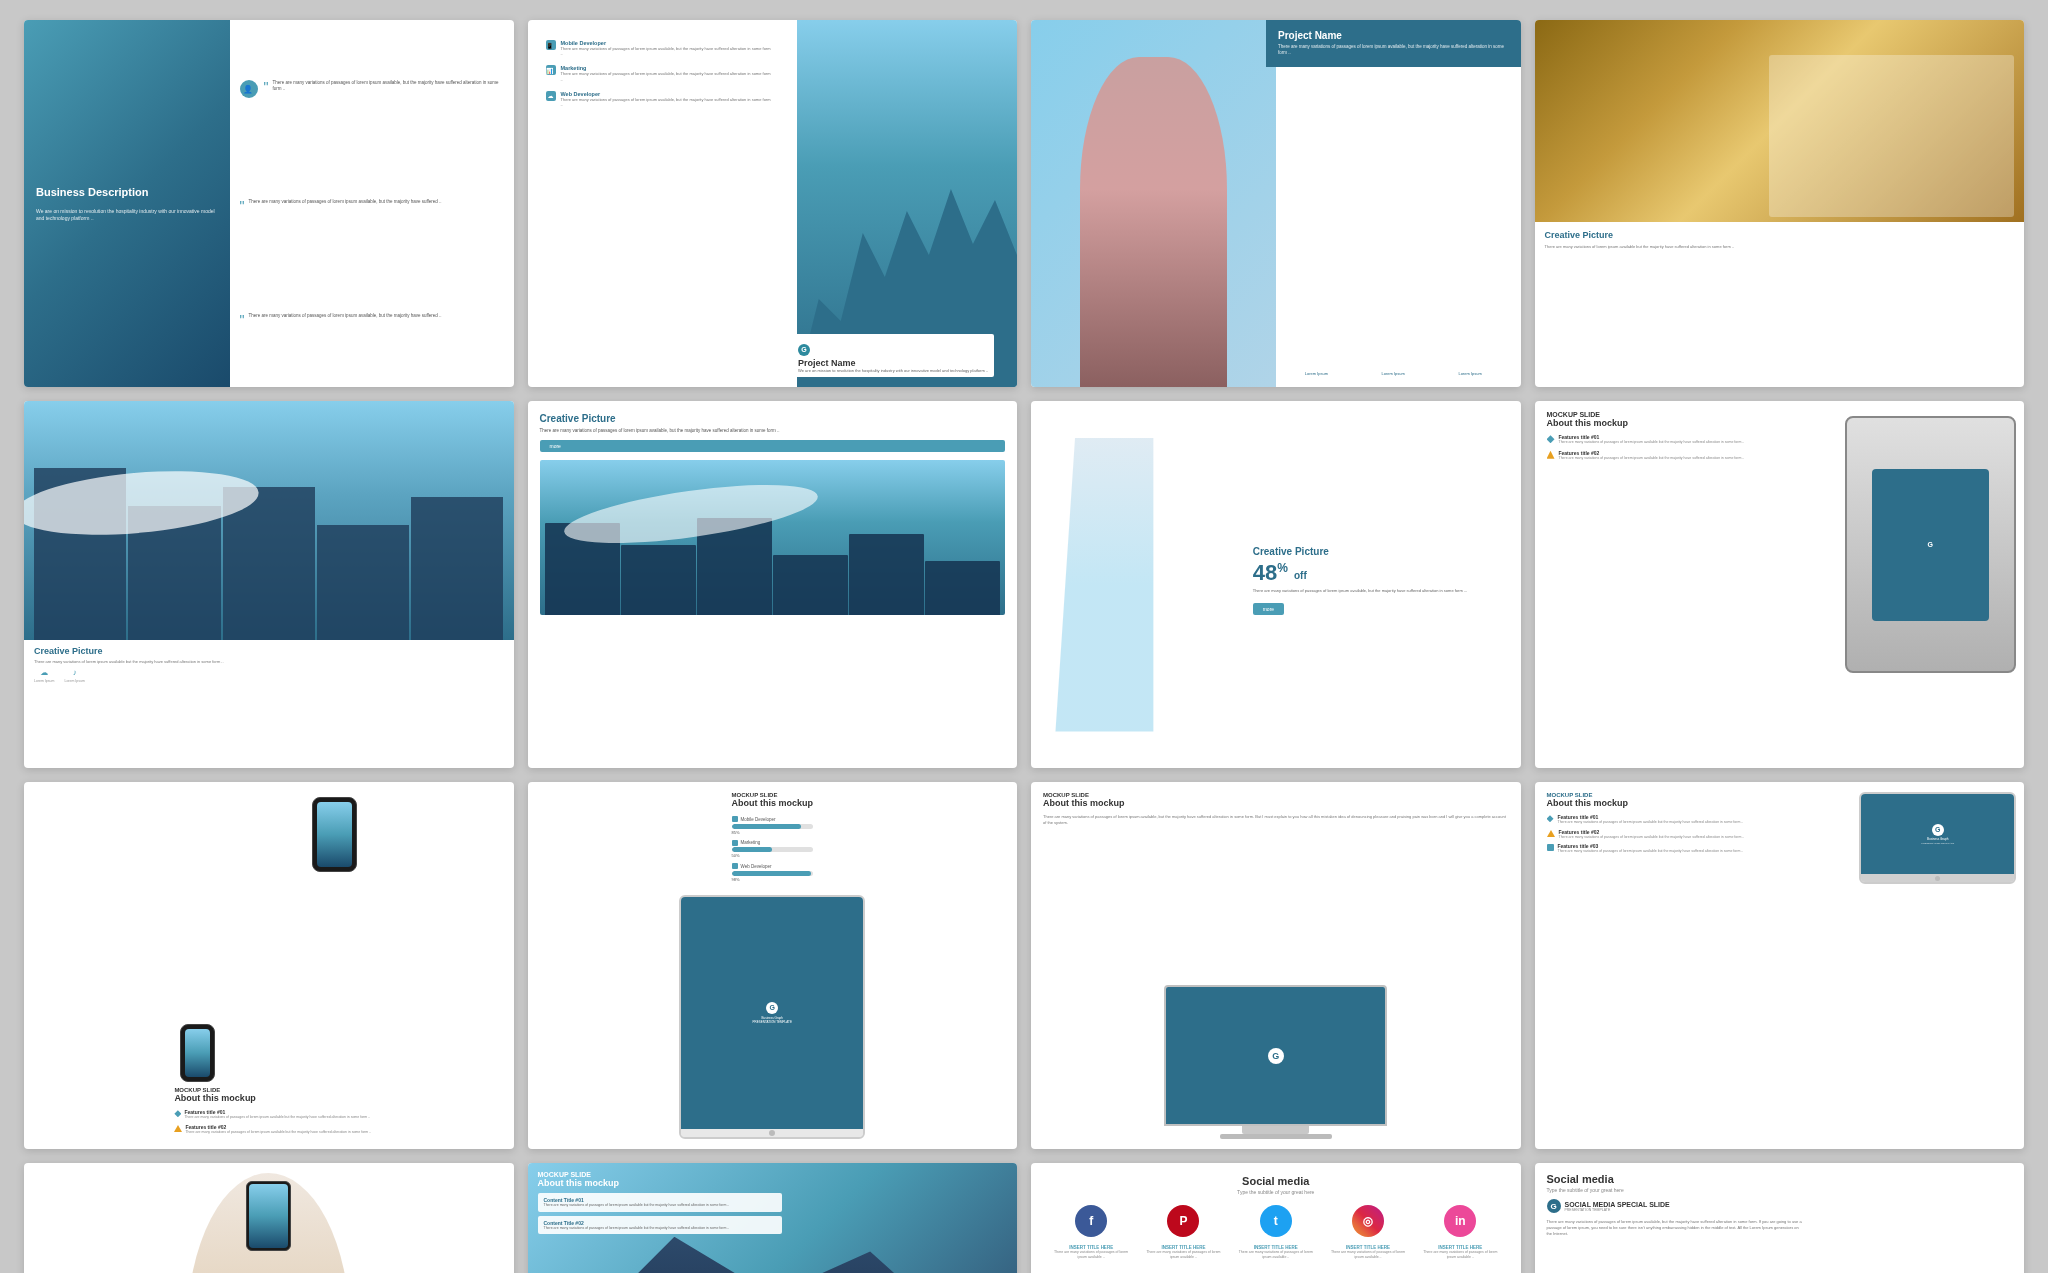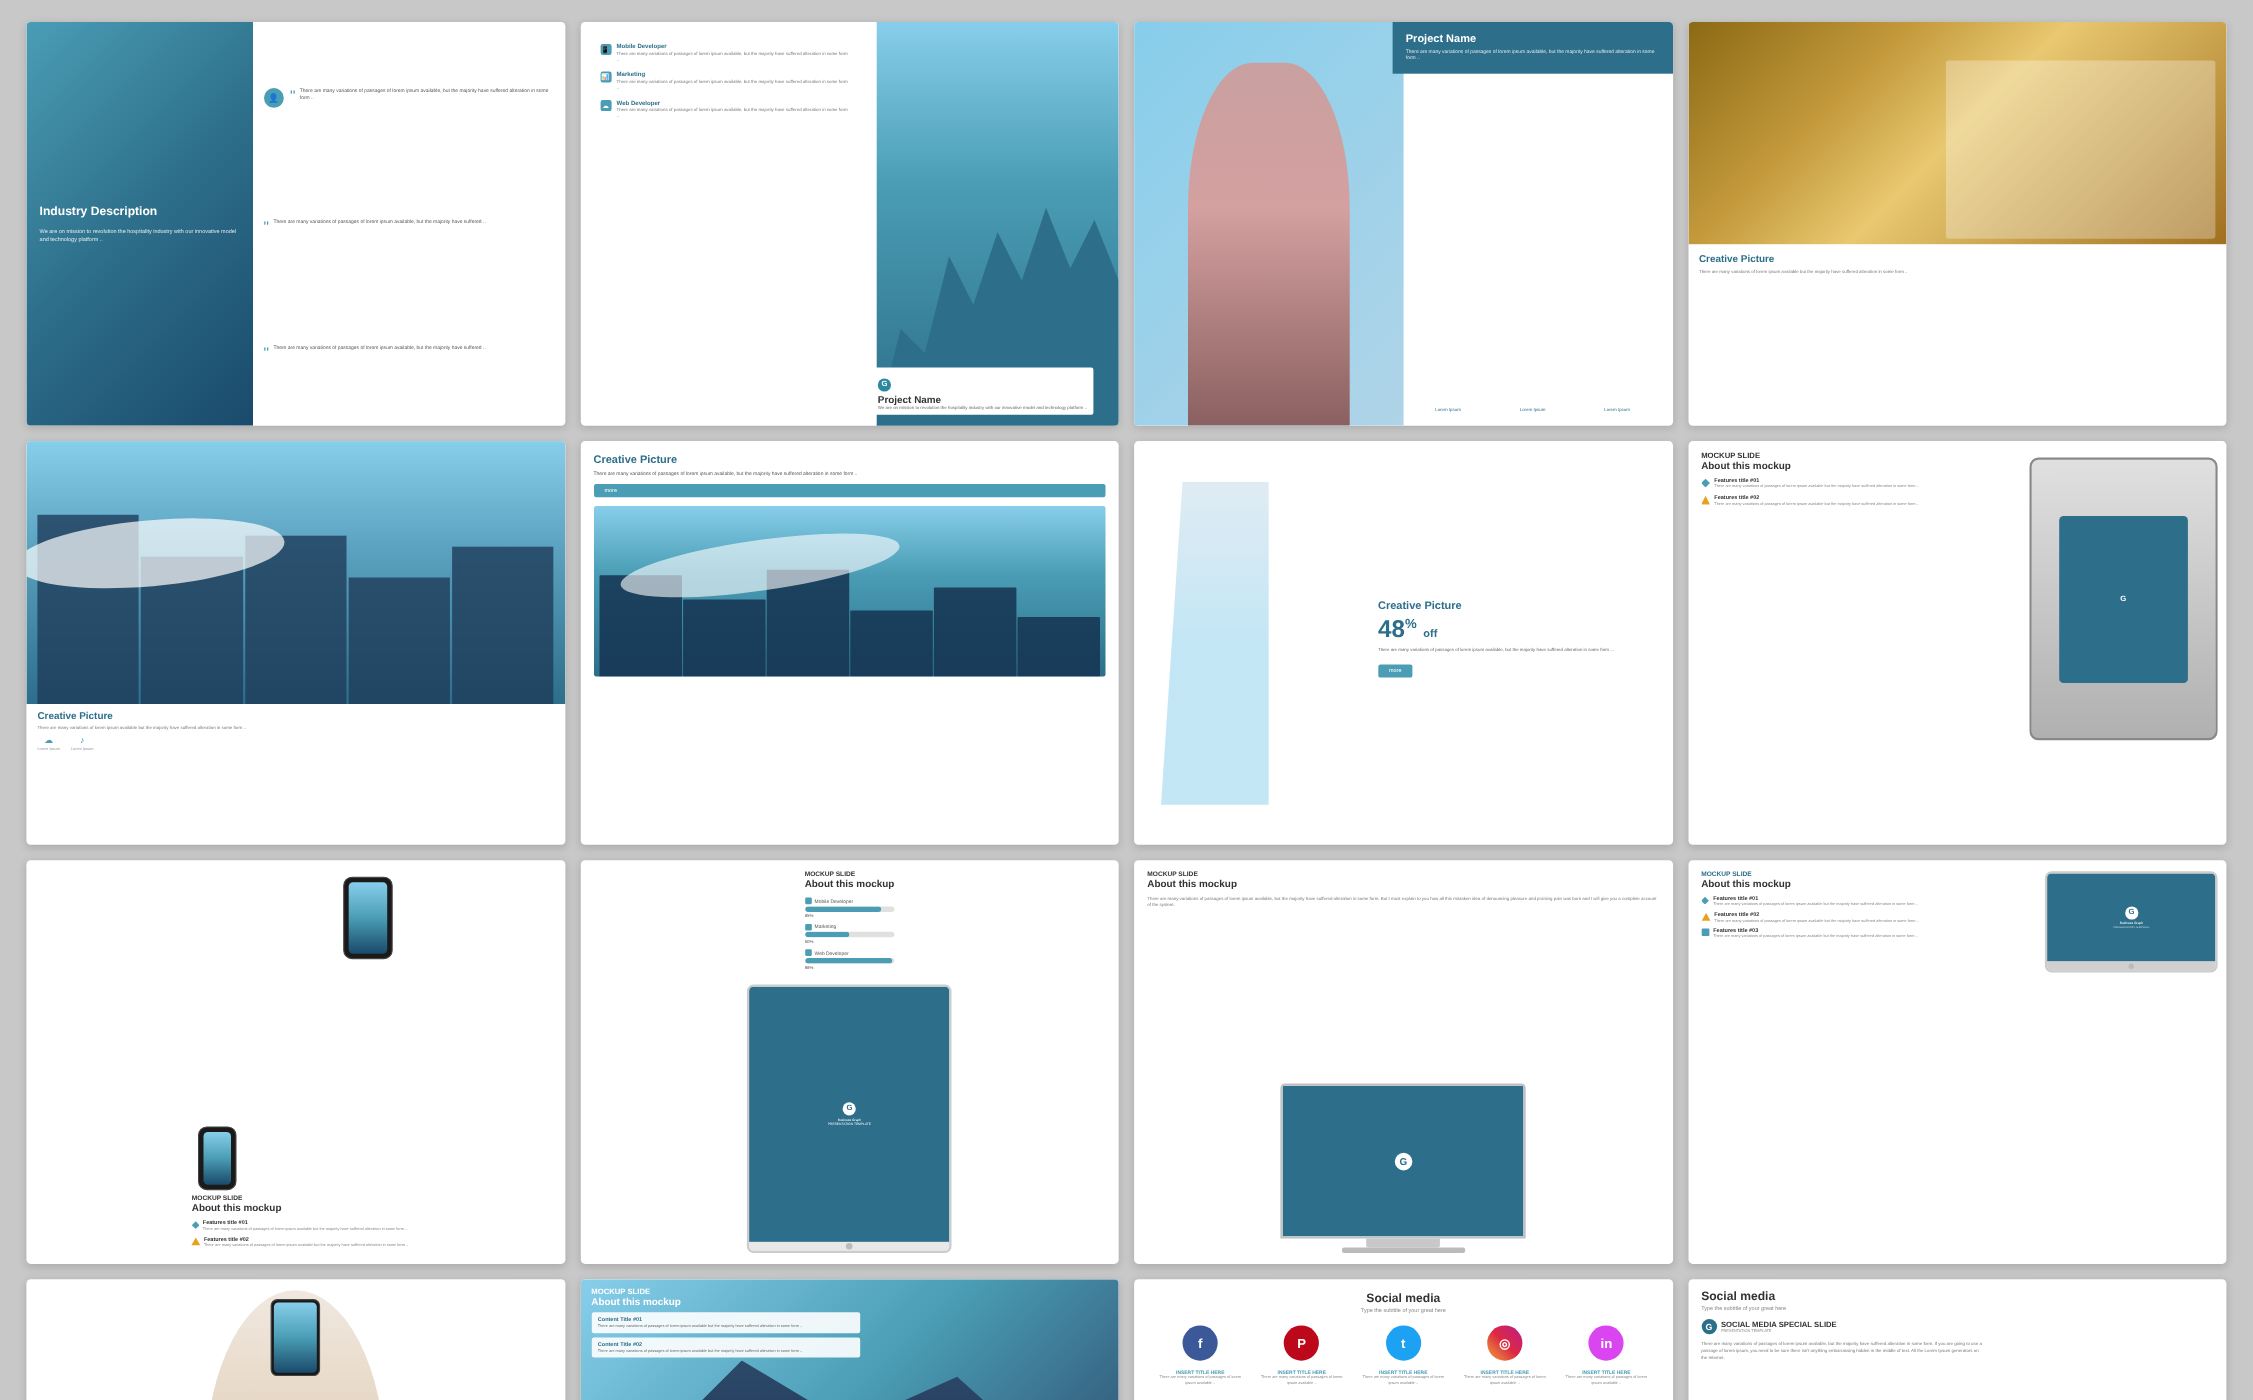--- a/index.html
+++ b/index.html
@@ -999,21 +999,21 @@
       align-items: center;
       justify-content: center;
       color: #fff;
       font-weight: bold;
       font-size: 12px;
     }
     .social-circle.facebook { background: #3b5998; }
     .social-circle.pinterest { background: #bd081c; }
     .social-circle.twitter { background: #1da1f2; }
     .social-circle.instagram { background: linear-gradient(45deg, #f09433 0%, #e6683c 25%, #dc2743 50%, #cc2366 75%, #bc1888 100%); }
-    .social-circle.linkedin { background: #d946ef; }
+    .social-circle.linkedin { background: #ec4899; }
     .social-labels-row {
       display: flex;
       justify-content: space-around;
     }
     .social-label-item {
       text-align: center;
       width: 18%;
     }
     .social-label-item h5 {
       font-size: 4.5px;
@@ -1089,21 +1089,21 @@
       gap: 4px;
     }
   </style>
 </head>
 <body>
 
 <div class="grid">
 
   <div class="slide slide-1">
     <div class="left-panel">
-      <h2>Industry Description</h2>
+      <h2>Business Description</h2>
       <p>We are on mission to revolution the hospitality industry with our innovative model and technology platform ..</p>
     </div>
     <div class="right-panel">
       <div class="profile-item">
         <div class="avatar">👤</div>
         <div class="quote-block">
           <span class="quote-mark">"</span>
           <div class="text-block">
             <p>There are many variations of passages of lorem ipsum available, but the majority have suffered alteration in some form ..</p>
           </div>

